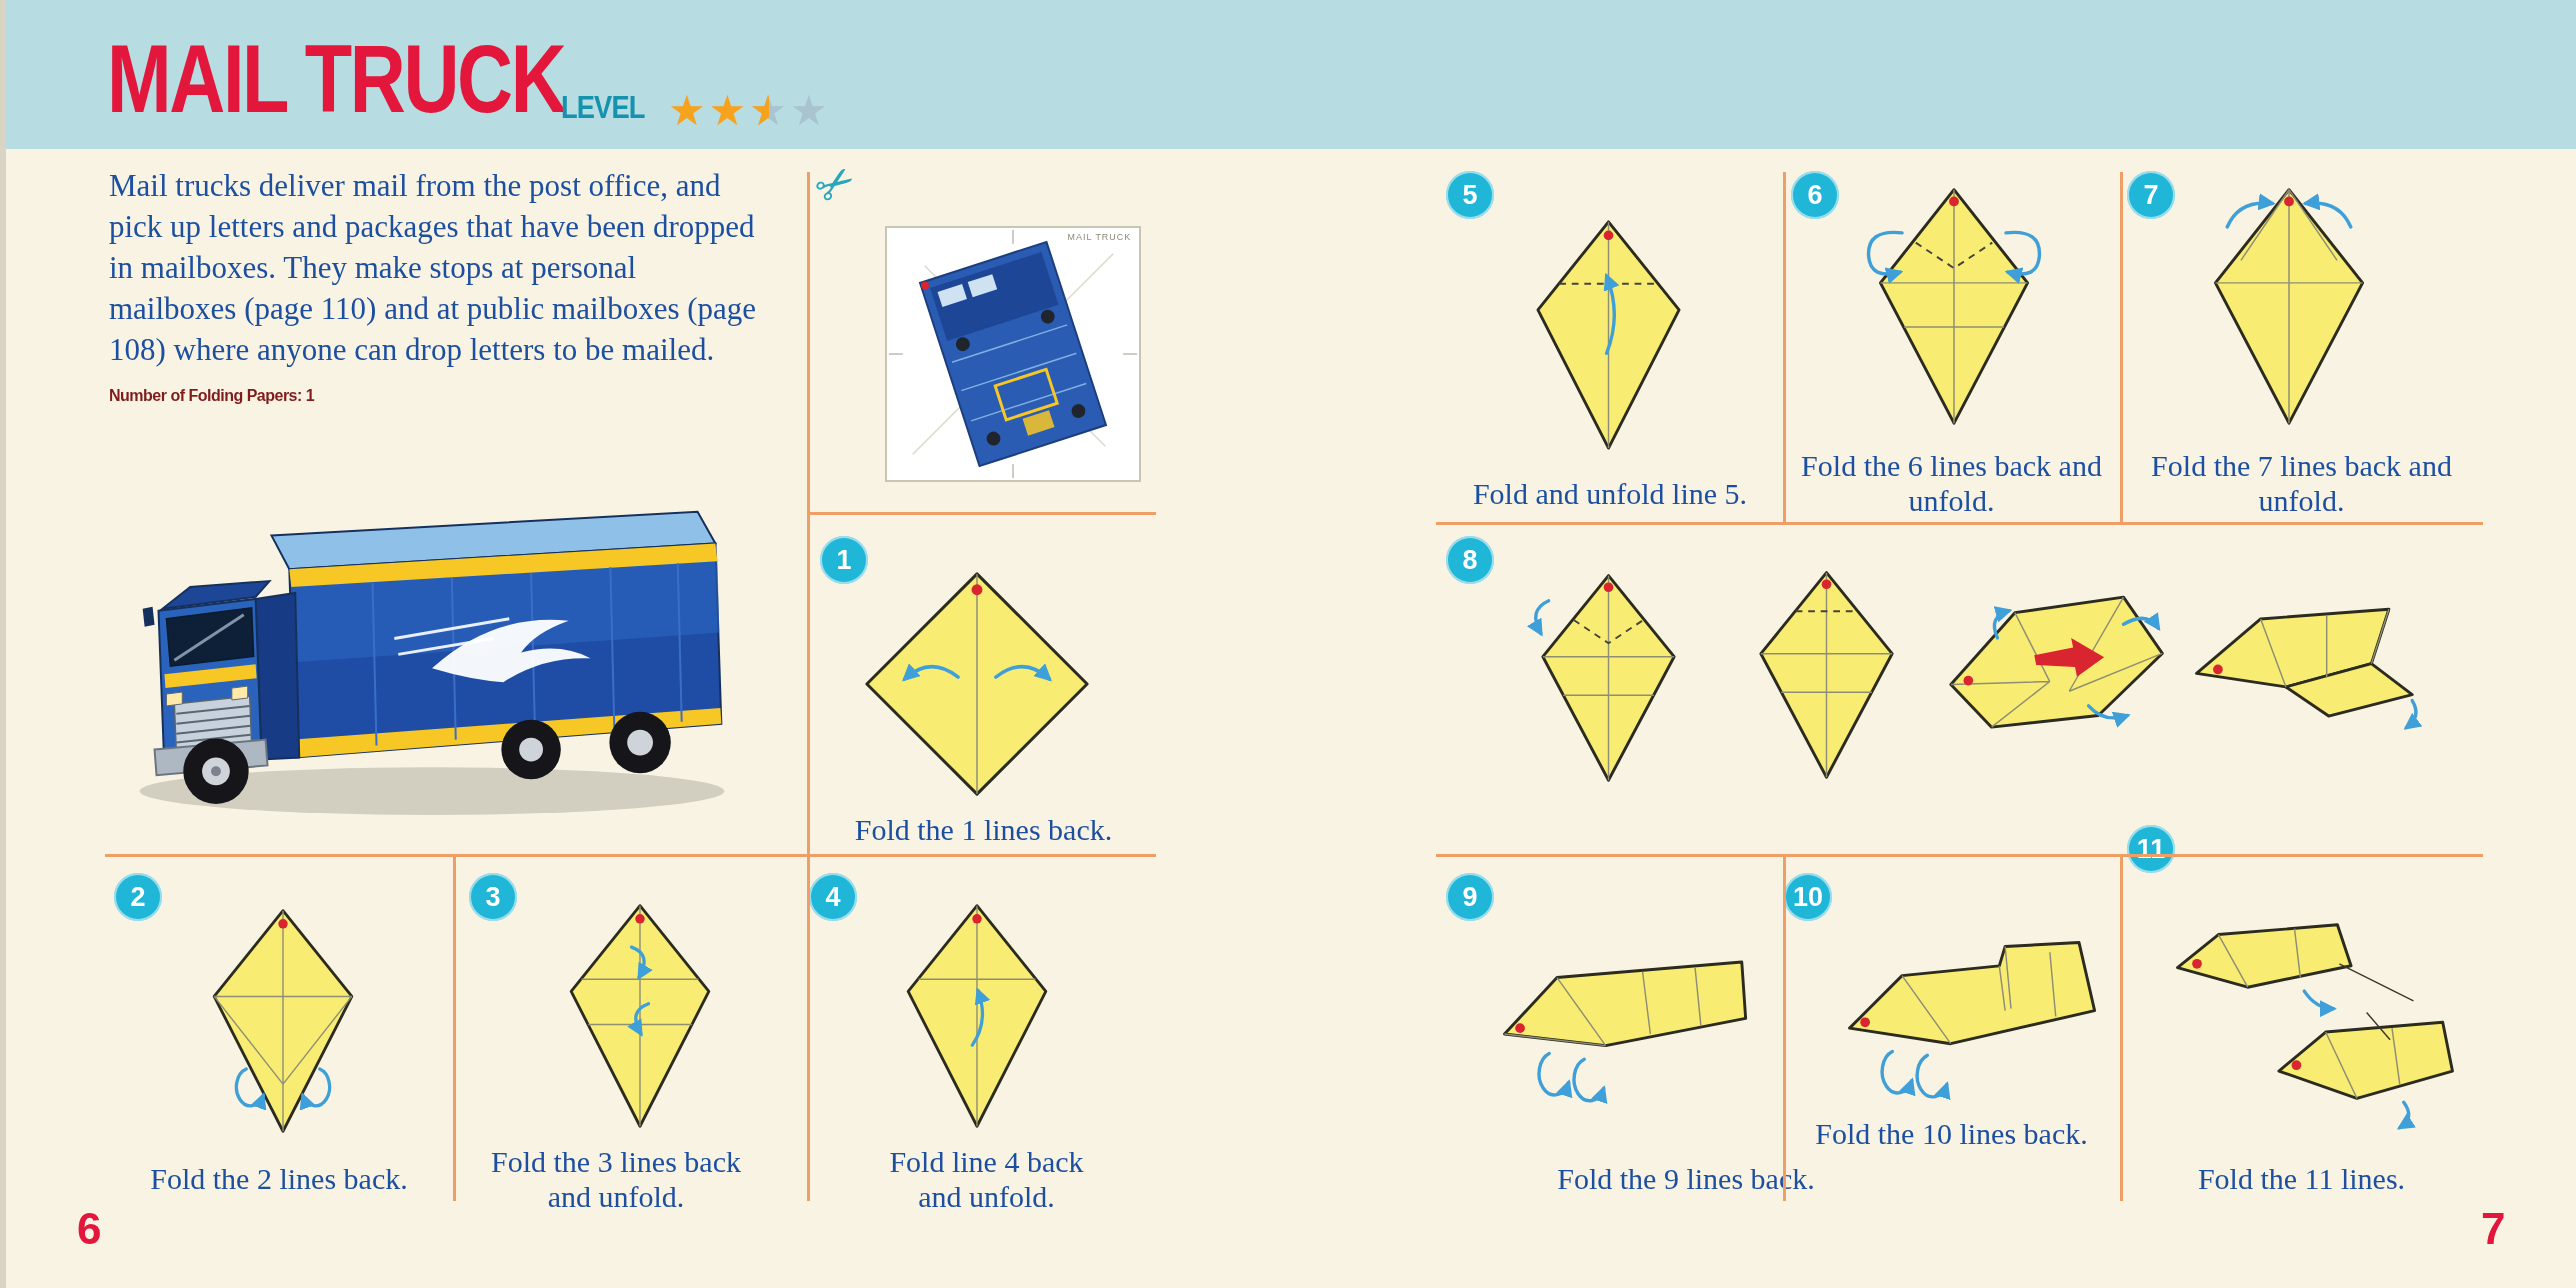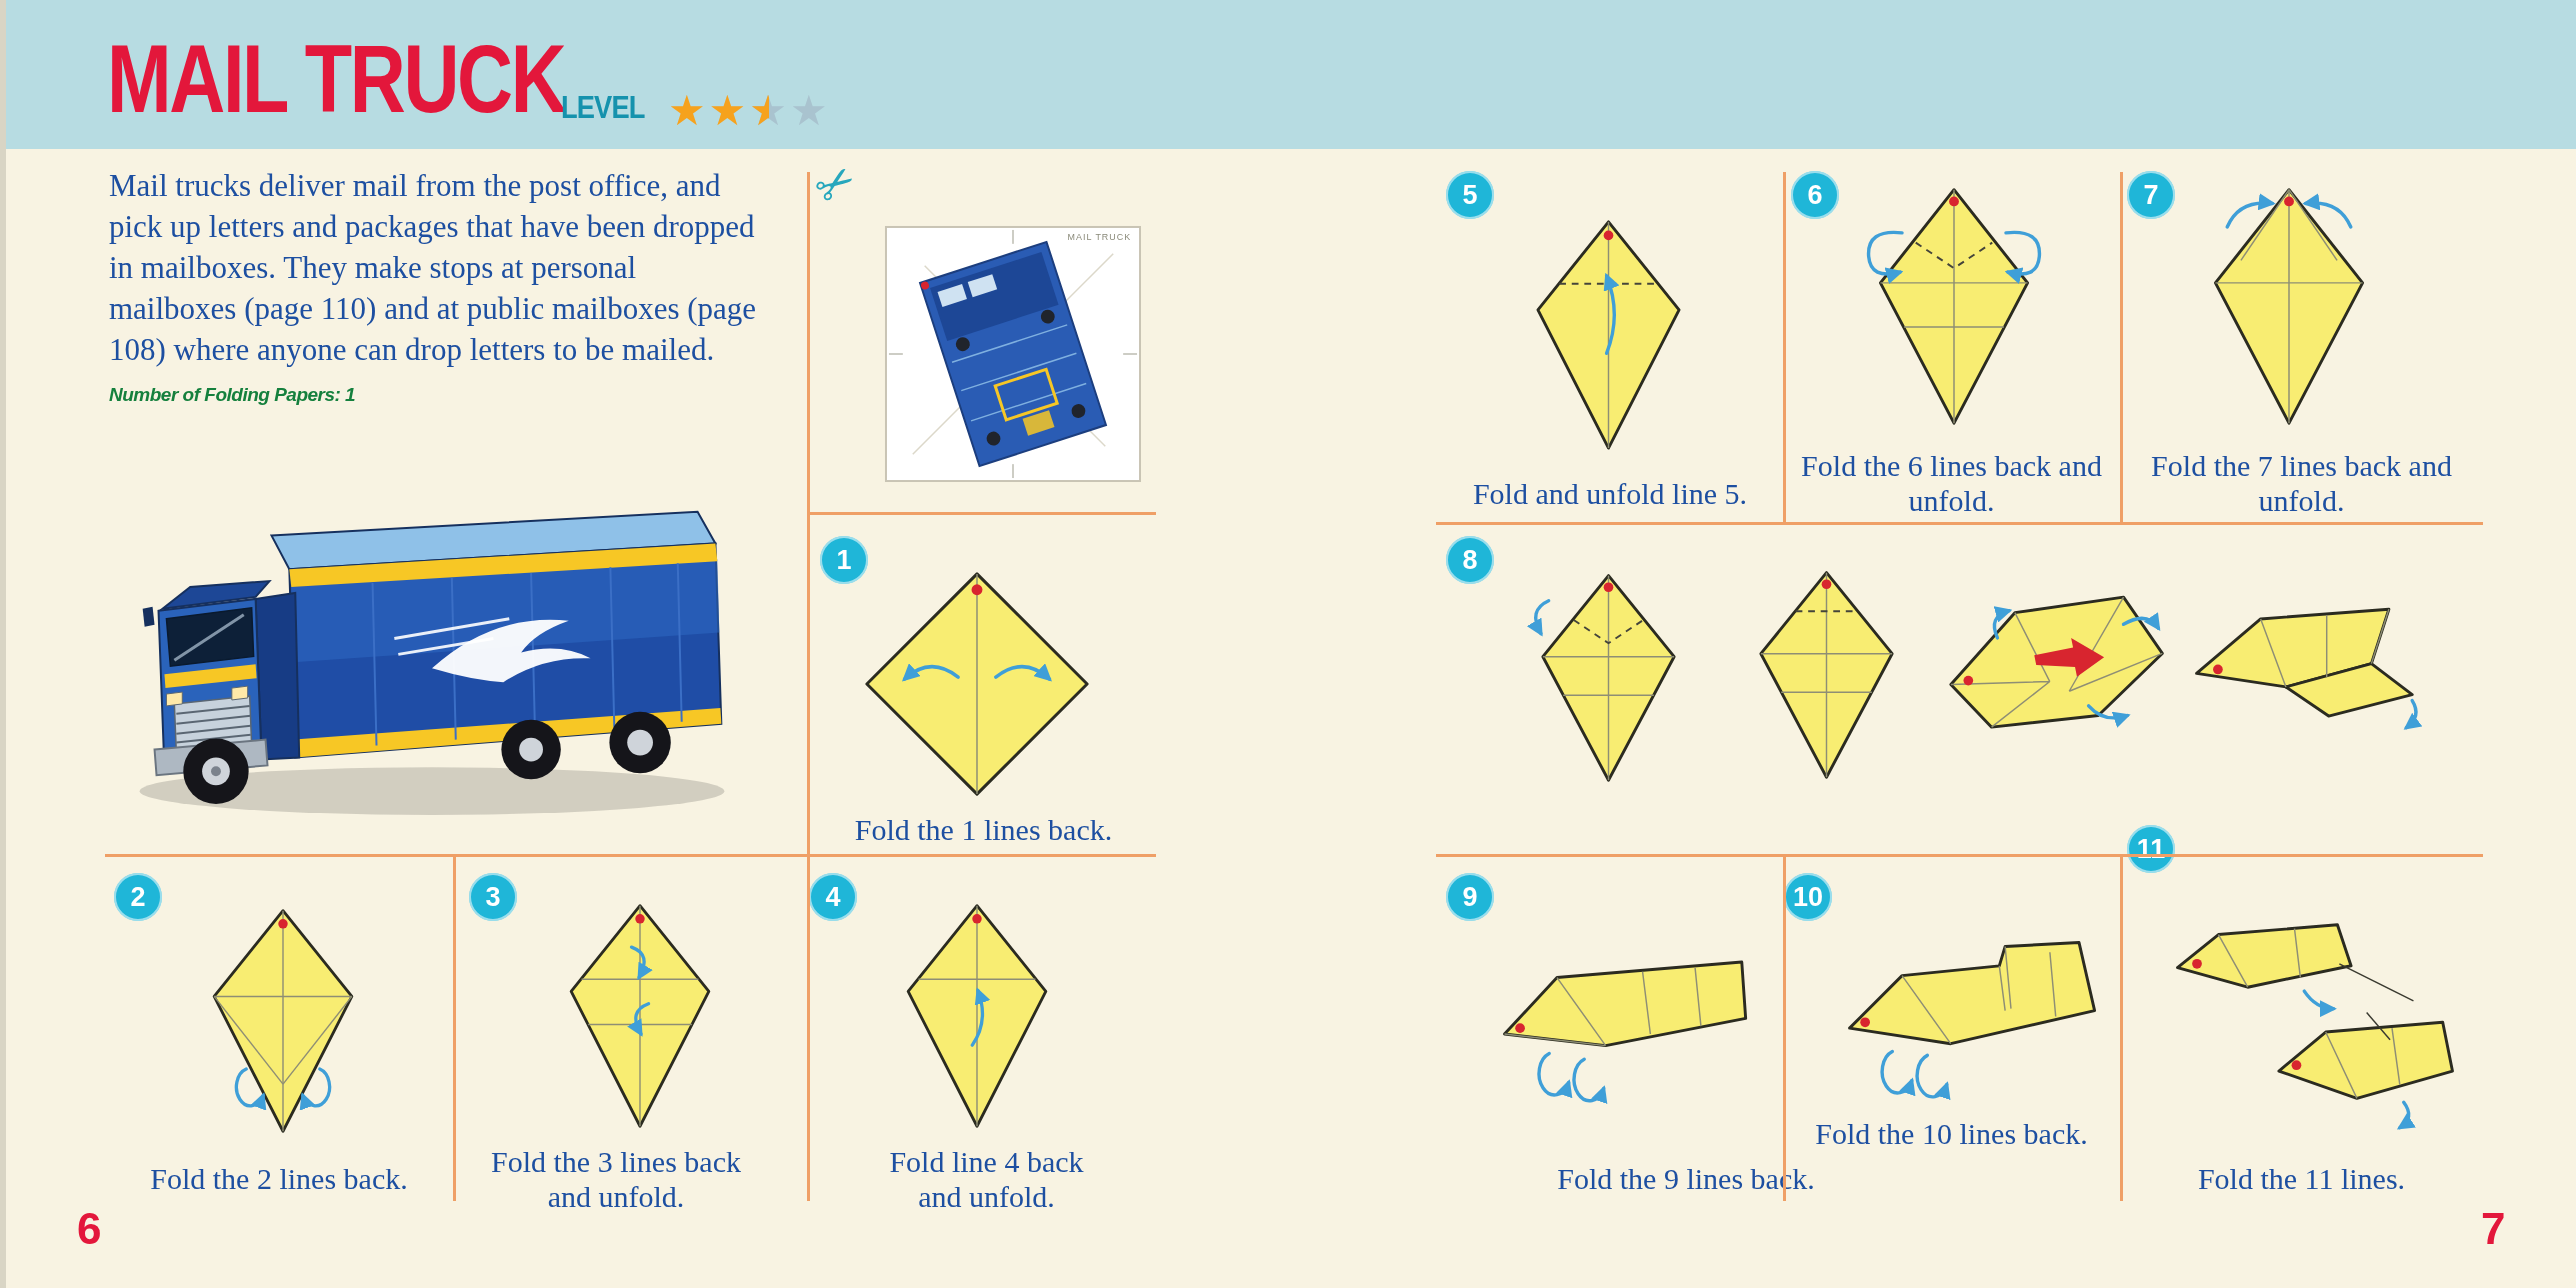--- a/index.html
+++ b/index.html
@@ -29,21 +29,21 @@
         font-family:"DejaVu Sans",sans-serif;}
   .star.full{color:#f6a21d;}
   .star.half .star-over{position:absolute;left:0;top:0;width:52%;overflow:hidden;color:#f6a21d;}
   
   .intro{
     position:absolute;left:103px;top:166px;width:662px;margin:0;
     font-size:31px;line-height:1.32;color:#1d4fa1;
   }
   .papers-note{
     font-family:"Liberation Sans","DejaVu Sans",sans-serif;font-weight:bold;
-    font-size:19px;color:#15803d;letter-spacing:-0.5px;white-space:nowrap;font-style:italic;
+    font-size:16px;color:#7f1d1d;letter-spacing:-0.5px;white-space:nowrap;
   }
   .caption{
     position:absolute;color:#1d4fa1;font-size:30px;line-height:1.18;
     text-align:center;white-space:pre-line;
   }
   .caption.wide{font-size:27px;}
   .pagenum{
     position:absolute;font-family:"Liberation Sans","DejaVu Sans",sans-serif;
     font-weight:900;font-size:44px;color:#e3173b;line-height:1;
   }

